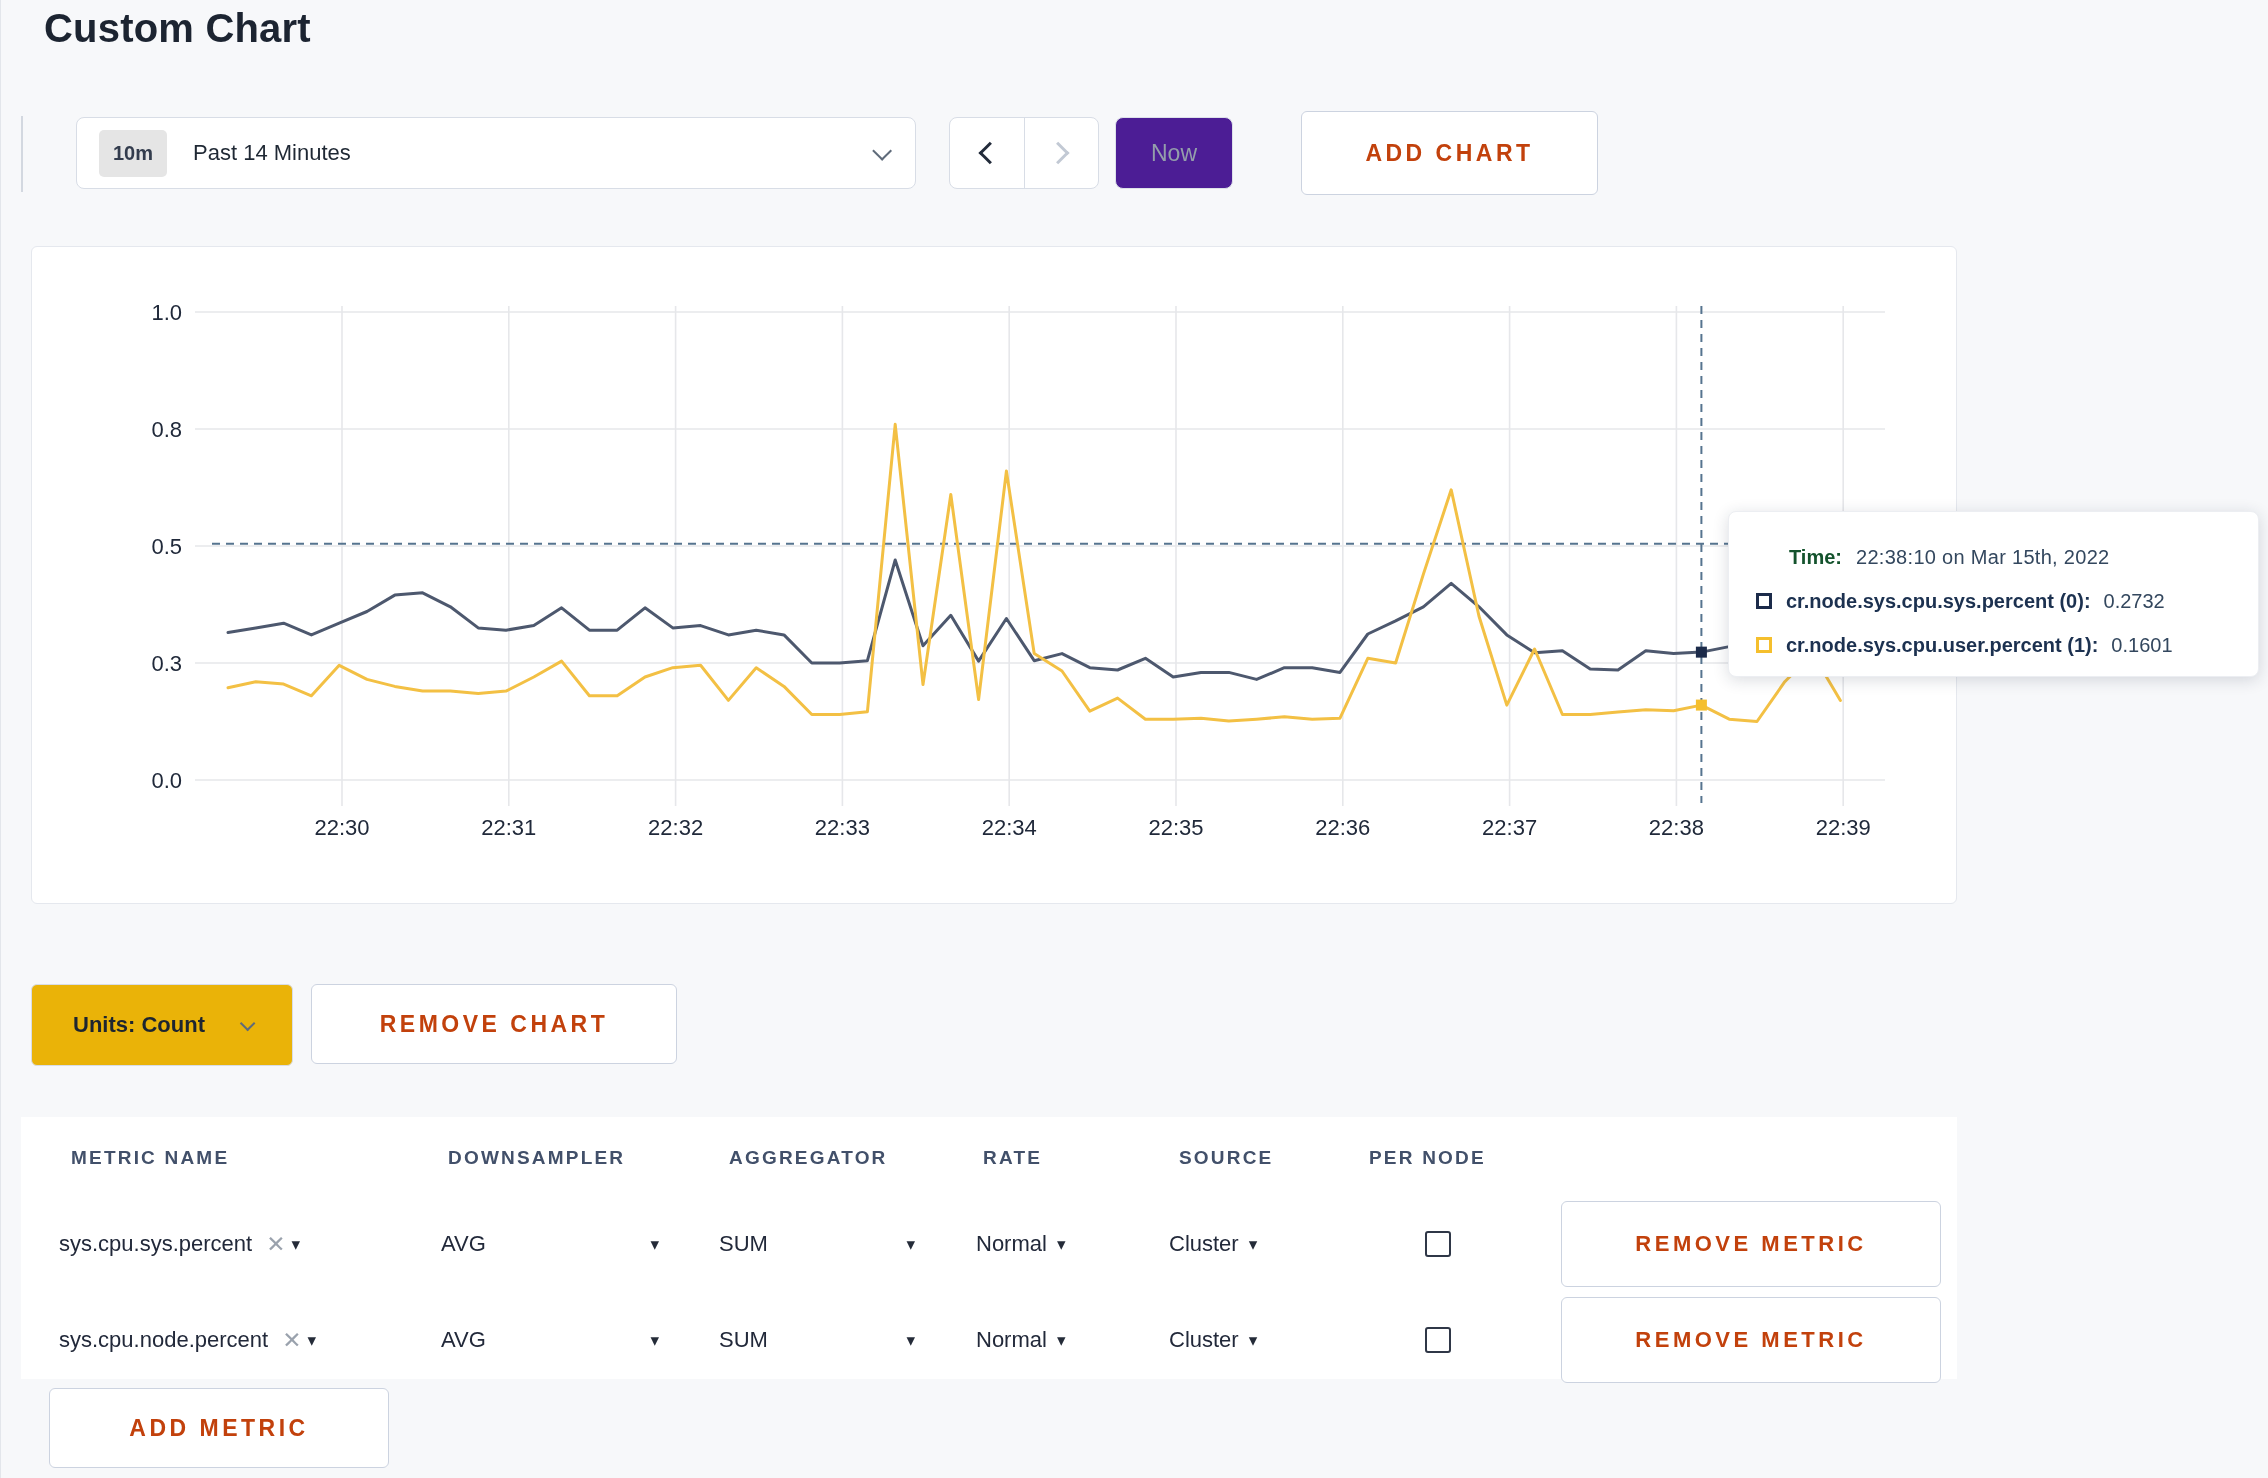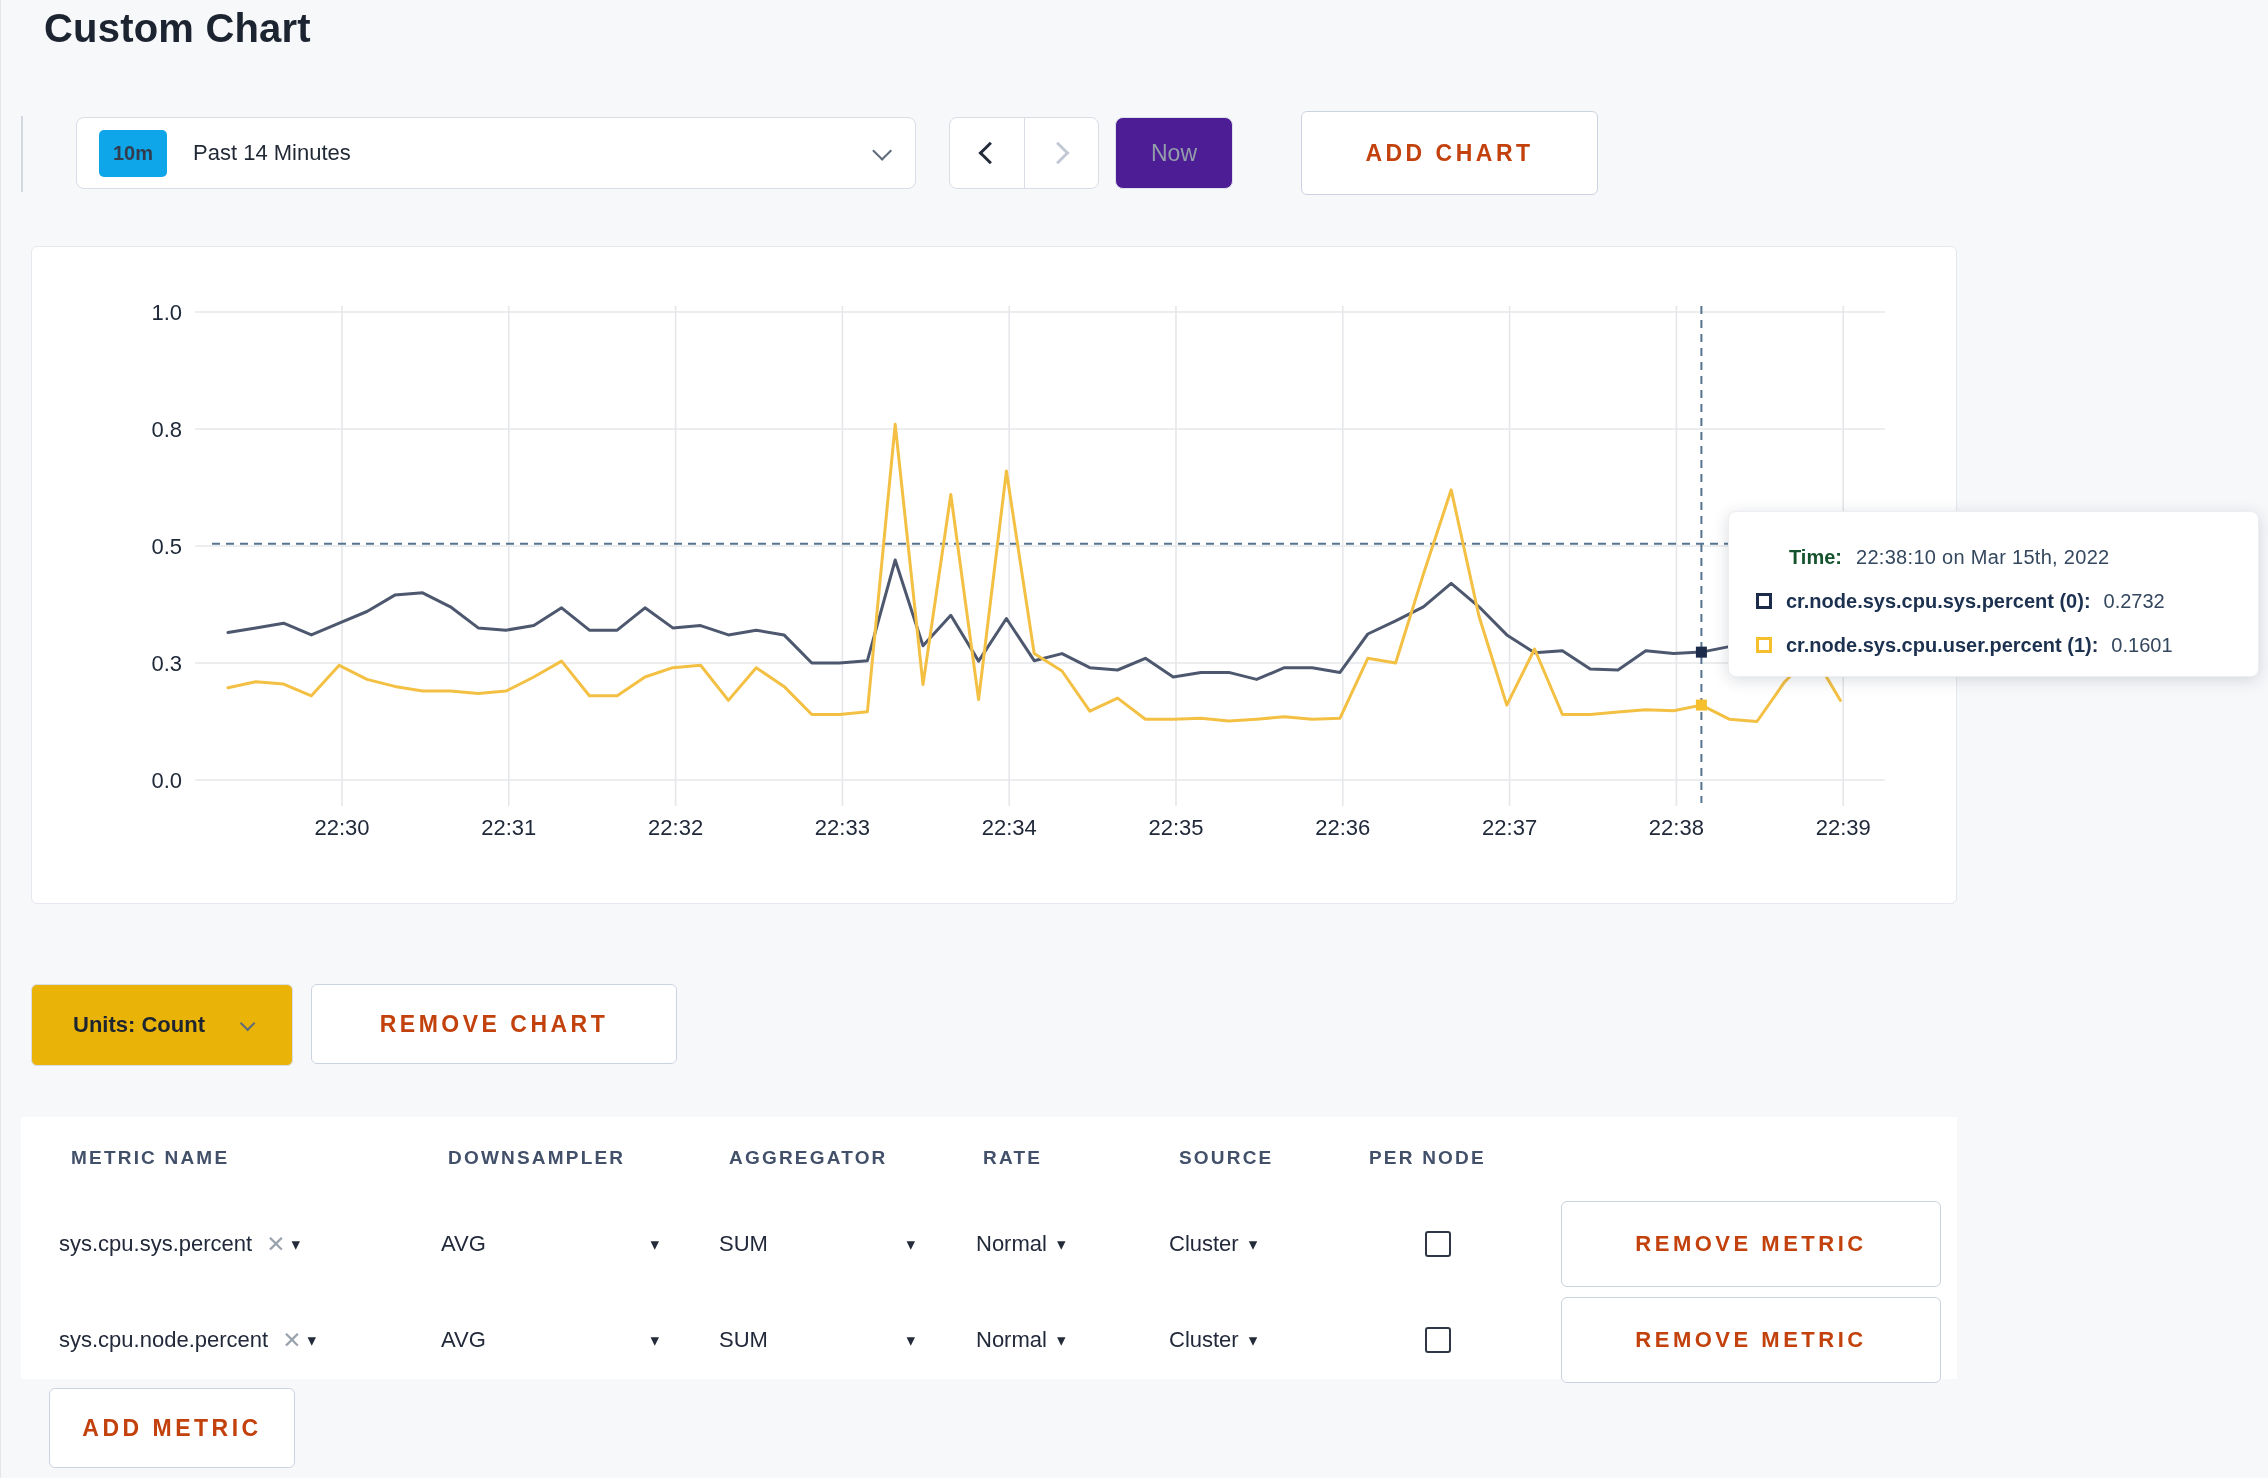--- a/index.html
+++ b/index.html
@@ -12,21 +12,21 @@
 
   
   .page-title { position:absolute; left:43px; top:6px; font-size:40px; font-weight:600; color:#1c2431; letter-spacing:.2px; }
 
   
   .toolbar-divider { position:absolute; left:20px; top:116px; width:2px; height:76px; background:#d3d8e0; }
   .time-select {
     position:absolute; left:75px; top:117px; width:840px; height:72px; background:#fff;
     border:1px solid #d8dde6; border-radius:8px; display:flex; align-items:center; padding:0 28px 0 22px; cursor:pointer;
   }
-  .time-badge { background:#0ea5e9; border-radius:5px; padding:12px 14px; font-size:20px; font-weight:bold; color:#333c4d; }
+  .time-badge { background:#e5e5e5; border-radius:5px; padding:12px 14px; font-size:20px; font-weight:bold; color:#333c4d; }
   .time-label { margin-left:26px; font-size:22px; color:#1f2834; flex:1; }
   .chev { width:14px; height:14px; border-right:2px solid #5f6b7a; border-bottom:2px solid #5f6b7a; transform:rotate(45deg) translateY(-3px); }
   .nav-group { position:absolute; left:948px; top:117px; width:150px; height:72px; background:#fff; border:1px solid #d8dde6; border-radius:8px; display:flex; }
   .nav-btn { flex:1; display:flex; align-items:center; justify-content:center; cursor:pointer; }
   .nav-btn + .nav-btn { border-left:1px solid #d8dde6; }
   .arrow { width:16px; height:16px; border-style:solid; border-width:0 0 3.5px 3.5px; }
   .arrow.left  { border-color:#222b3a; transform:rotate(45deg) translate(2px,-2px); }
   .arrow.right { border-color:#c2c9d4; transform:rotate(225deg) translate(2px,-2px); }
   .now-btn { position:absolute; left:1114px; top:117px; width:118px; height:72px; background:#4c1d95; border:1px solid #dde1e9; border-radius:8px;
     color:#949eab; font-size:23px; display:flex; align-items:center; justify-content:center; cursor:default; }
@@ -68,21 +68,21 @@
   .clear-x { font-size:23px; color:#9aa2ad; margin:0 6px 0 14px; cursor:pointer; }
   .cell-metric { left:38px; }
   .cell-metric .caret { cursor:pointer; }
   .cell-downsampler { left:420px; width:218px; justify-content:space-between; cursor:pointer; }
   .cell-aggregator  { left:698px; width:196px; justify-content:space-between; cursor:pointer; }
   .cell-rate   { left:955px; gap:10px; cursor:pointer; }
   .cell-source { left:1148px; gap:10px; cursor:pointer; }
   .cell-pernode { left:1404px; }
   .checkbox { width:26px; height:26px; border:2px solid #2f3747; border-radius:3px; background:#fff; cursor:pointer; }
   .remove-metric-btn { position:absolute; left:1540px; top:5px; width:380px; height:86px; font-size:22px; }
-  .add-metric-btn { position:absolute; left:48px; top:1388px; width:246px; height:80px; font-size:23px; }
+  .add-metric-btn { position:absolute; left:48px; top:1388px; width:340px; height:80px; font-size:23px; }
 </style>
 </head>
 <body>
 
 <div class="page">
 
   <h1 class="page-title">Custom Chart</h1>
 
   <div class="toolbar-divider"></div>
 

